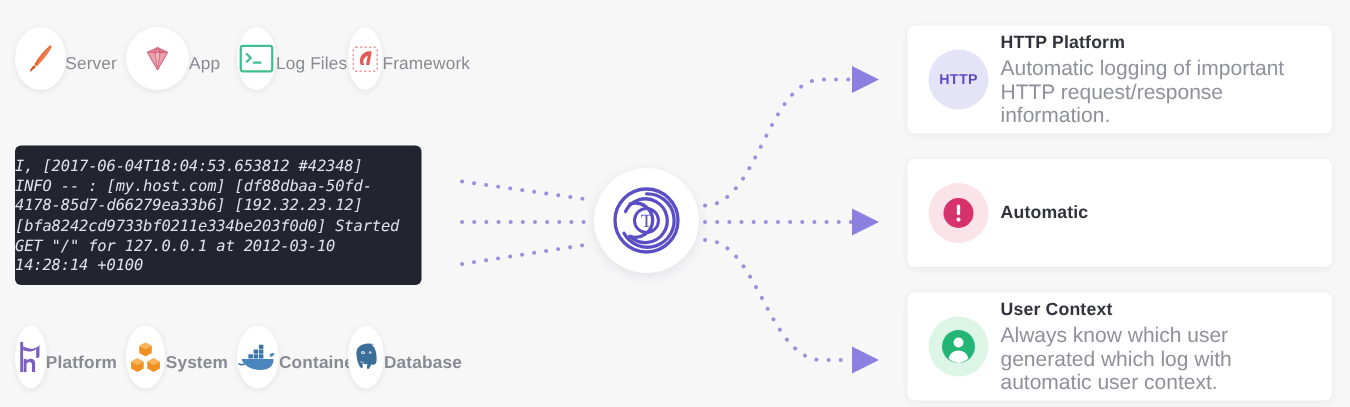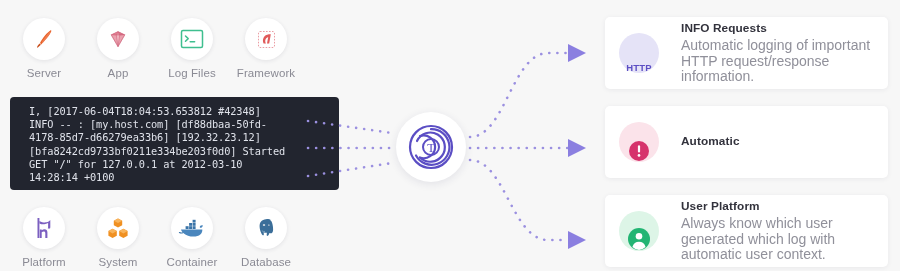--- a/index.html
+++ b/index.html
@@ -30,26 +30,25 @@
     height: 271px;
   }
   .icon-row {
     position: absolute;
     left: 10px;
     width: 290px;
     display: flex;
     justify-content: space-between;
   }
   .icon-row.top { top: 18px; }
-  .icon-row.bottom { top: 207px; }
+  .icon-row.bottom { top: 217px; font-weight: bold; }
 
   .src-item {
     width: 68px;
     display: flex;
-    flex-direction: column;
     align-items: center;
   }
   .src-bubble {
     width: 42px;
     height: 42px;
     border-radius: 50%;
     background: #ffffff;
     box-shadow: 0 1px 4px rgba(40,40,70,0.10);
     display: flex;
     align-items: center;
@@ -61,26 +60,27 @@
     color: #8a8a94;
     letter-spacing: .1px;
     white-space: nowrap;
   }
 
   
   .terminal {
     position: absolute;
     left: 10px;
     top: 97px;
-    width: 329px;
+    width: 271px;
     height: 93px;
     background: #22252f;
     border-radius: 4px;
     box-sizing: border-box;
-    padding: 8px 10px 8px 19px;
+    padding: 8px 10px 8px 0;
+    font-style: italic;
   }
   .terminal pre {
     margin: 0;
     font-family: "DejaVu Sans Mono", "Liberation Mono", monospace;
     font-size: 10.3px;
     line-height: 13.2px;
     color: #dfe2ea;
     white-space: pre-wrap;
     word-break: break-word;
     letter-spacing: -0.1px;
@@ -135,23 +135,23 @@
   .card.c1 { top: 17px; }
   .card.c2 { top: 106px; }
   .card.c3 { top: 195px; }
 
   .card-badge {
     flex: 0 0 auto;
     width: 40px;
     height: 40px;
     border-radius: 50%;
     display: flex;
-    align-items: flex-end;
+    align-items: center;
     justify-content: center;
-    margin-right: 22px;
+    margin-right: 8px;
   }
   .badge-http {
     background: #e5e3f7;
     color: #5b4ec4;
     font-size: 9.5px;
     font-weight: bold;
     letter-spacing: .2px;
   }
   .badge-exc { background: #fbe3ea; }
   .badge-usr { background: #ddf5e7; }
@@ -351,21 +351,21 @@
     </svg>
   </div>
 
   <div class="cards">
 
     <div class="card c1">
       <div class="card-badge badge-http">
         <span>HTTP</span>
       </div>
       <div class="card-text">
-        <div class="card-title">INFO Requests</div>
+        <div class="card-title">HTTP Platform</div>
         <div class="card-desc">Automatic logging of important HTTP request/response information.</div>
       </div>
     </div>
 
     <div class="card c2">
       <div class="card-badge badge-exc">
         <svg width="22" height="22" viewBox="0 0 22 22">
           <circle cx="11" cy="11" r="10" fill="#d6336c"></circle>
           <rect x="9.9" y="5.3" width="2.2" height="7.2" rx="1.1" fill="#ffffff"></rect>
           <circle cx="11" cy="15.4" r="1.35" fill="#ffffff"></circle>
@@ -378,20 +378,20 @@
 
     <div class="card c3">
       <div class="card-badge badge-usr">
         <svg width="24" height="24" viewBox="0 0 24 24">
           <circle cx="12" cy="12" r="11" fill="#22b573"></circle>
           <circle cx="12" cy="9.3" r="3.3" fill="#ffffff"></circle>
           <path d="M5.4 20.0c.8-3.4 3.5-5.3 6.6-5.3s5.8 1.9 6.6 5.3A11 11 0 0 1 12 23a11 11 0 0 1-6.6-3z" fill="#ffffff"></path>
         </svg>
       </div>
       <div class="card-text">
-        <div class="card-title">User Platform</div>
+        <div class="card-title">User Context</div>
         <div class="card-desc">Always know which user generated which log with automatic user context.</div>
       </div>
     </div>
 
   </div>
 
 </div>
 
 </body></html>

